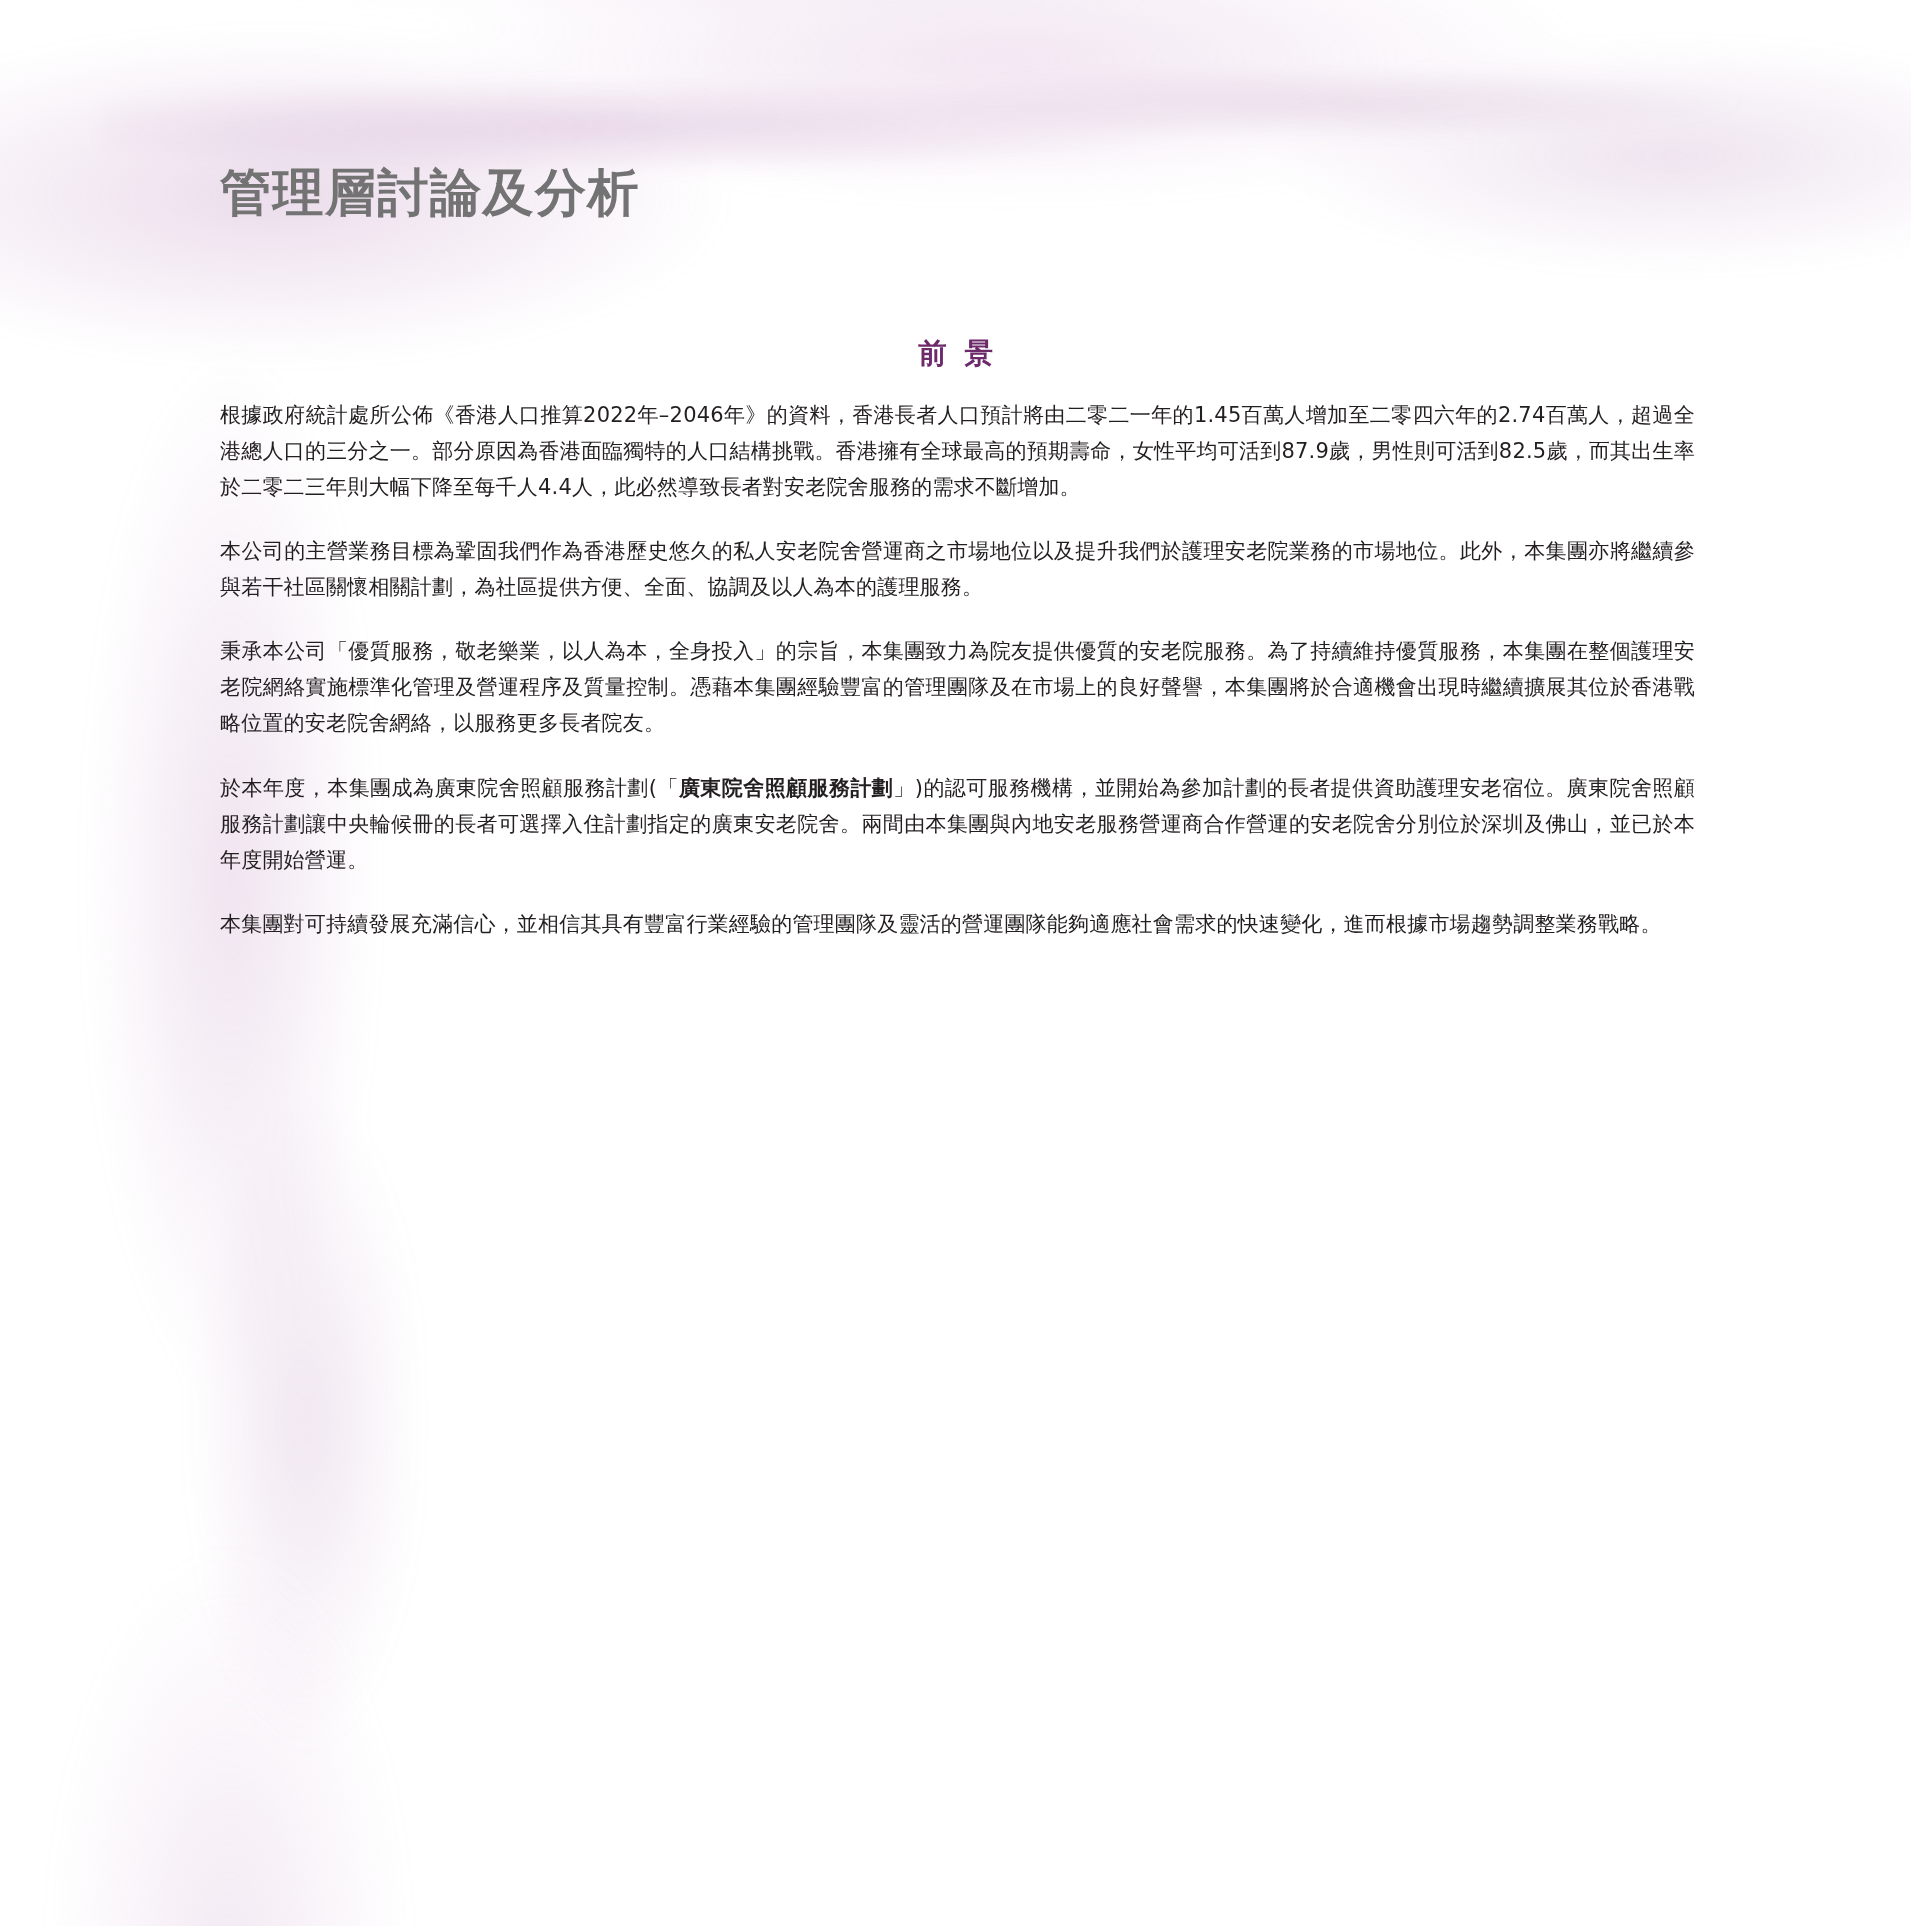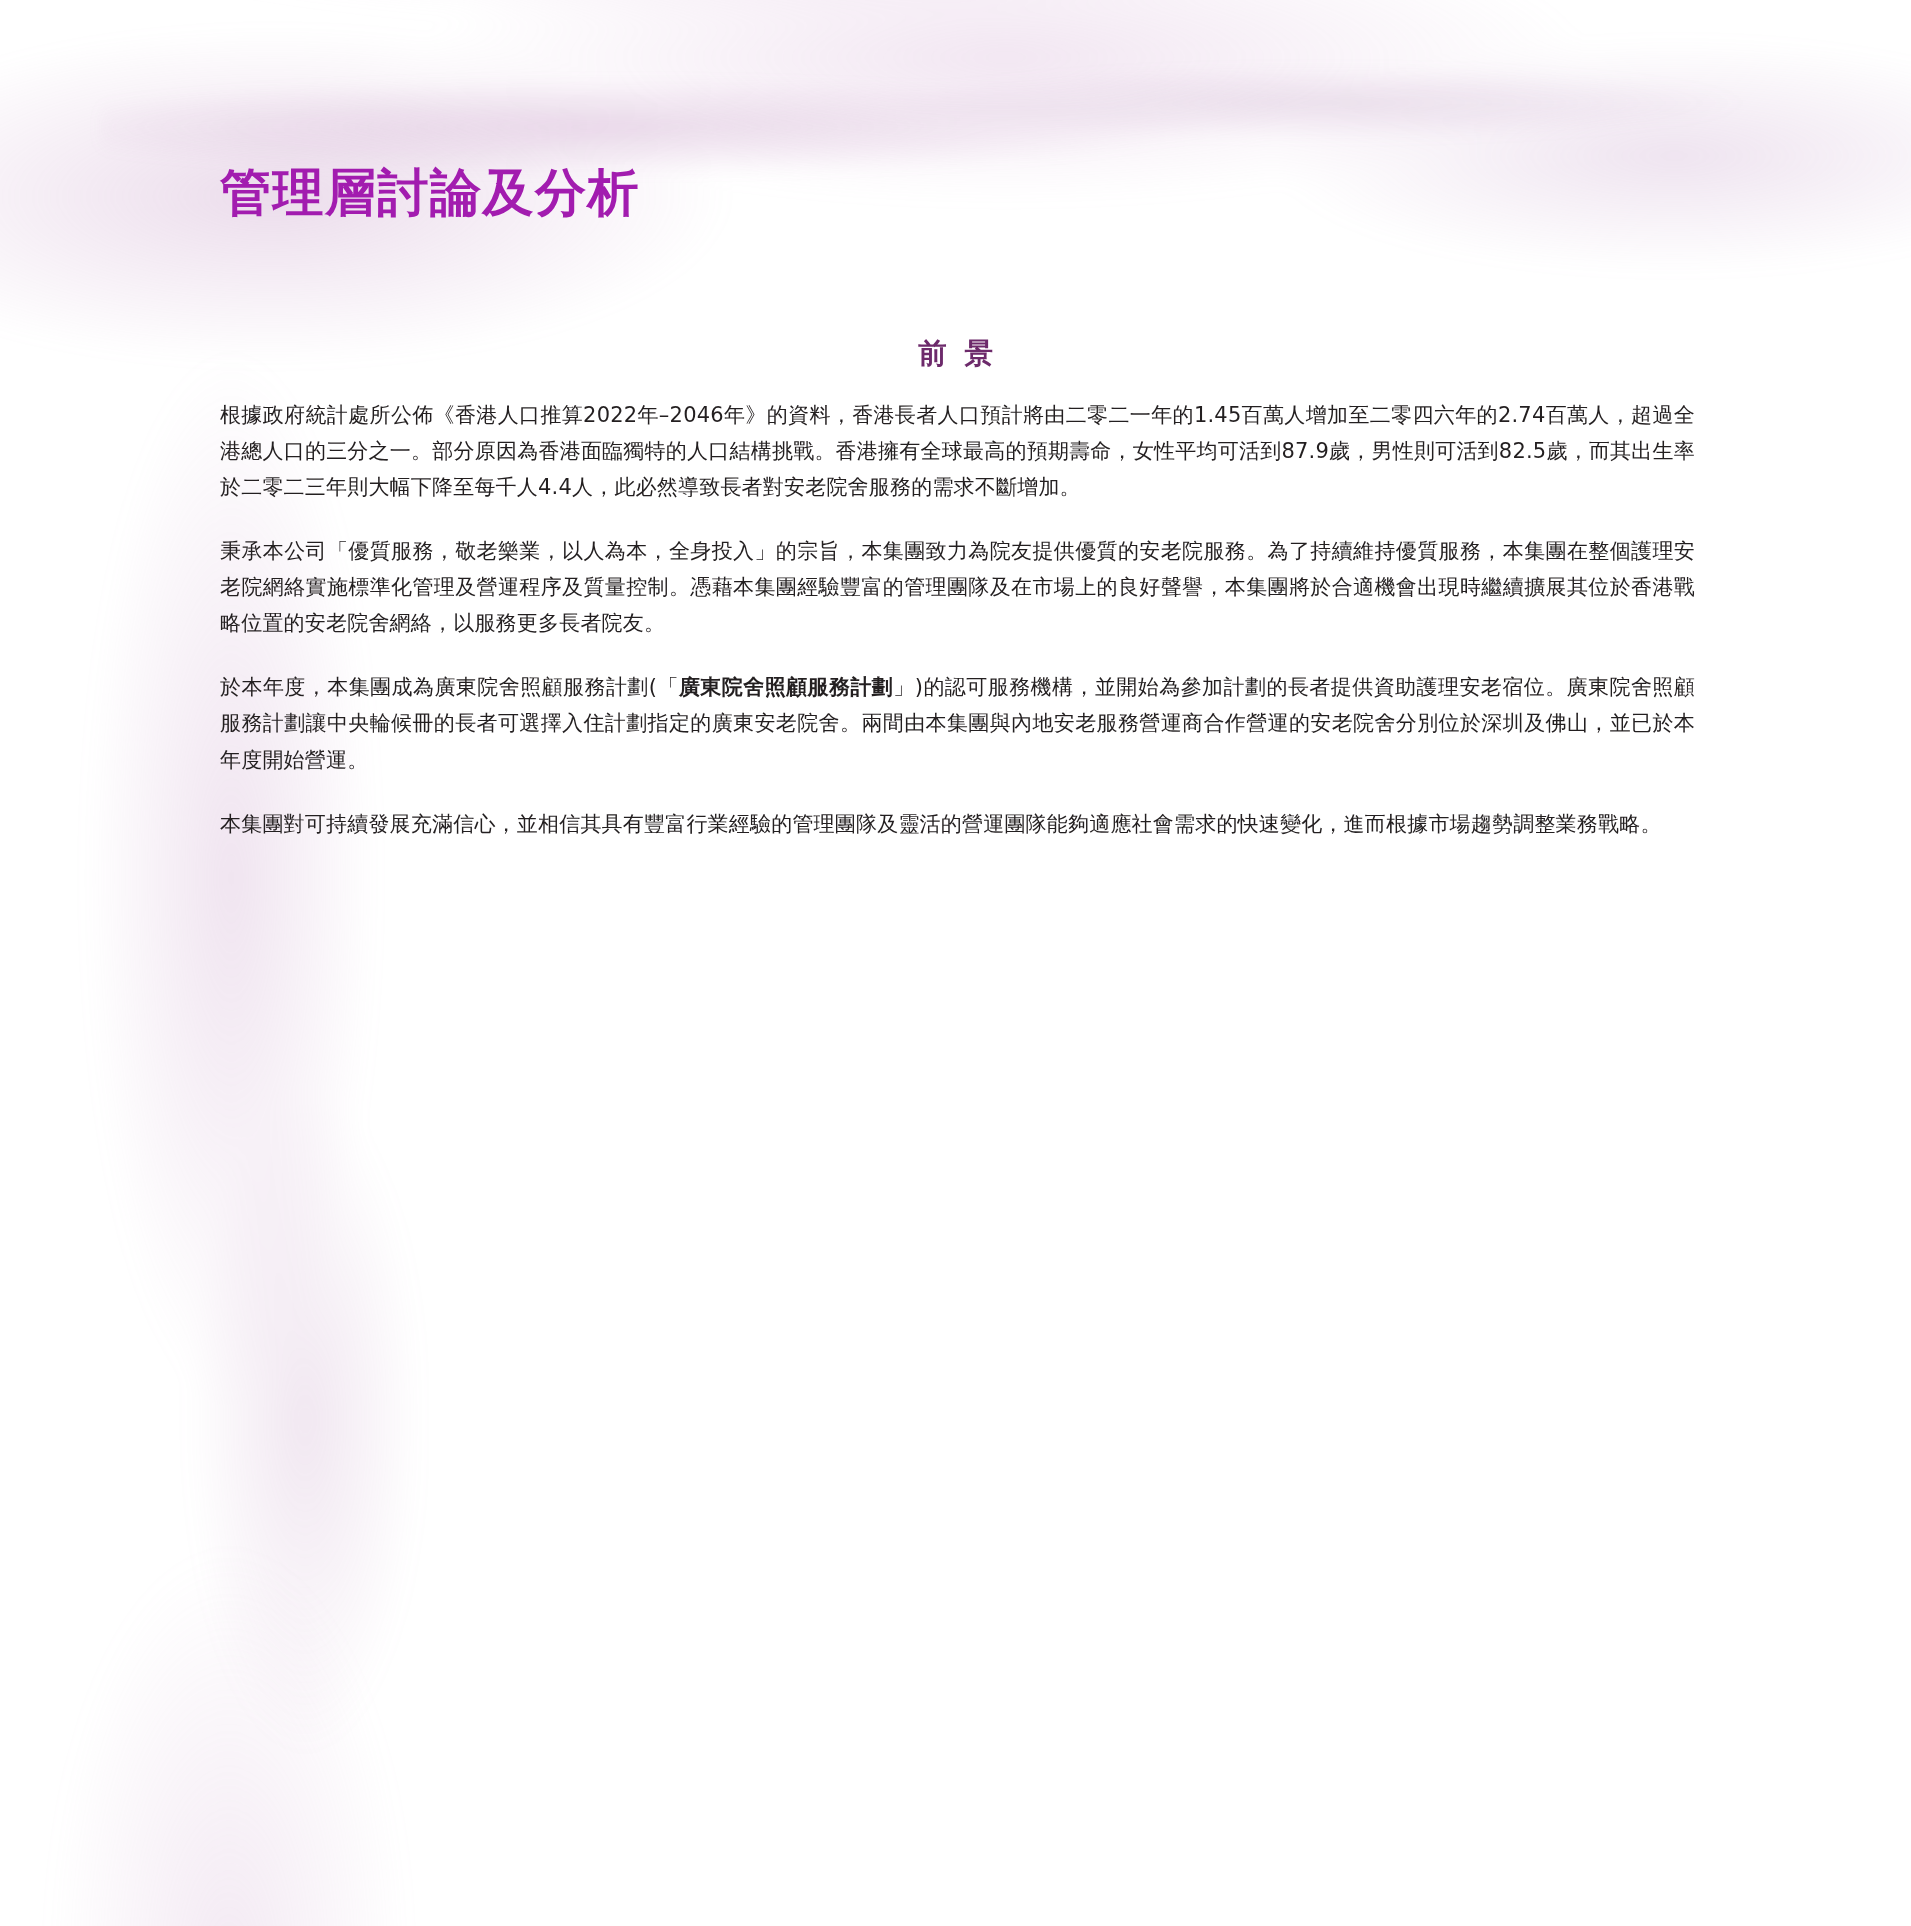--- a/index.html
+++ b/index.html
@@ -70,21 +70,21 @@
     left: 220px;
     top: 0;
     width: 1475px;
   }
   .doc-title {
     margin: 0;
     padding-top: 164px;
     font-size: 51px;
     line-height: 1.12;
     font-weight: 700;
-    color: #a21caf;
+    color: #737373;
     letter-spacing: 1.5px;
   }
   .section-heading {
     margin: 0;
     padding-top: 116px;
     font-size: 28.5px;
     line-height: 1.2;
     font-weight: 700;
     color: #6d2a6b;
     letter-spacing: 3.9px;
@@ -117,20 +117,21 @@
   <div class="wash wash-left"></div>
   <div class="wash wash-leftlow"></div>
 
   <div class="content">
 
     <h1 class="doc-title">管理層討論及分析</h1>
 
     <h2 class="section-heading">前 景</h2>
 
     <p class="para">根據政府統計處所公佈《香港人口推算2022年–2046年》的資料，香港長者人口預計將由二零二一年的1.45百萬人增加至二零四六年的2.74百萬人，超過全港總人口的三分之一。部分原因為香港面臨獨特的人口結構挑戰。香港擁有全球最高的預期壽命，女性平均可活到87.9歲，男性則可活到82.5歲，而其出生率於二零二三年則大幅下降至每千人4.4人，此必然導致長者對安老院舍服務的需求不斷增加。</p>
+    <p class="para">本公司的主營業務目標為鞏固我們作為香港歷史悠久的私人安老院舍營運商之市場地位以及提升我們於護理安老院業務的市場地位。此外，本集團亦將繼續參與若干社區關懷相關計劃，為社區提供方便、全面、協調及以人為本的護理服務。</p>
     <p class="para">秉承本公司「優質服務，敬老樂業，以人為本，全身投入」的宗旨，本集團致力為院友提供優質的安老院服務。為了持續維持優質服務，本集團在整個護理安老院網絡實施標準化管理及營運程序及質量控制。憑藉本集團經驗豐富的管理團隊及在市場上的良好聲譽，本集團將於合適機會出現時繼續擴展其位於香港戰略位置的安老院舍網絡，以服務更多長者院友。</p>
     <p class="para">於本年度，本集團成為廣東院舍照顧服務計劃(「<b>廣東院舍照顧服務計劃</b>」)的認可服務機構，並開始為參加計劃的長者提供資助護理安老宿位。廣東院舍照顧服務計劃讓中央輪候冊的長者可選擇入住計劃指定的廣東安老院舍。兩間由本集團與內地安老服務營運商合作營運的安老院舍分別位於深圳及佛山，並已於本年度開始營運。</p>
     <p class="para">本集團對可持續發展充滿信心，並相信其具有豐富行業經驗的管理團隊及靈活的營運團隊能夠適應社會需求的快速變化，進而根據市場趨勢調整業務戰略。</p>
 
   </div>
 
 </div>
 
 
 </body></html>

